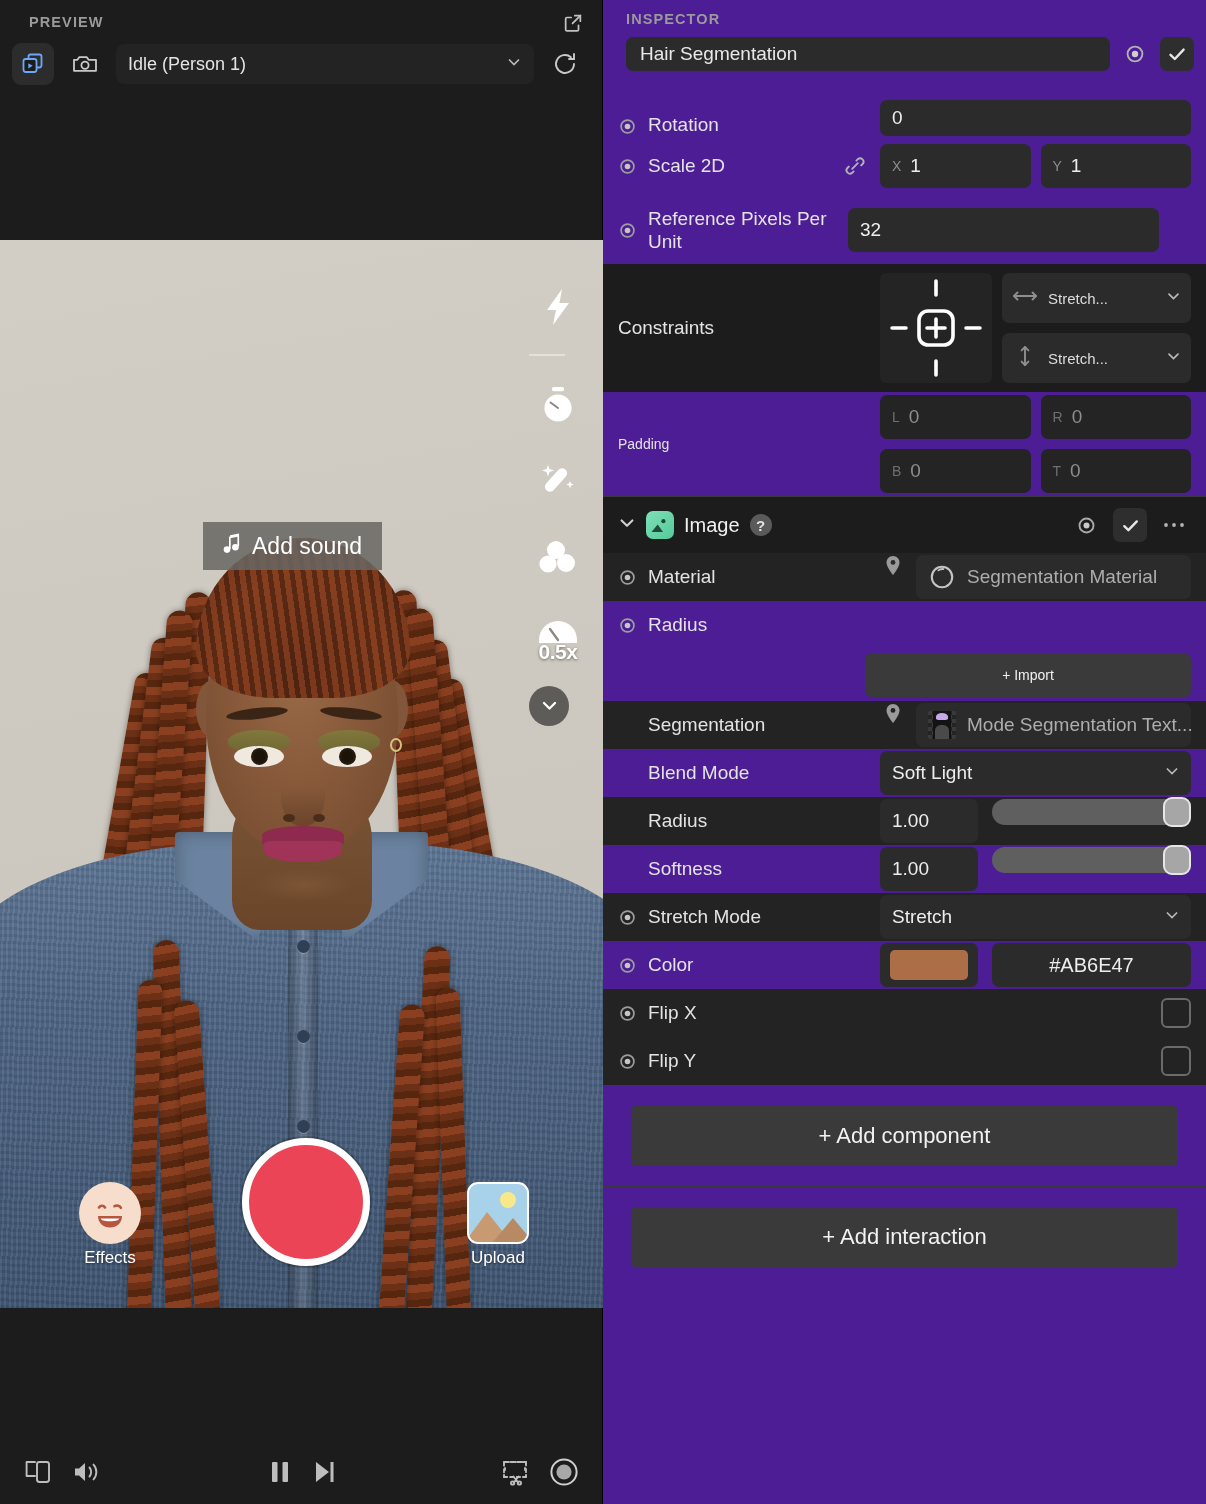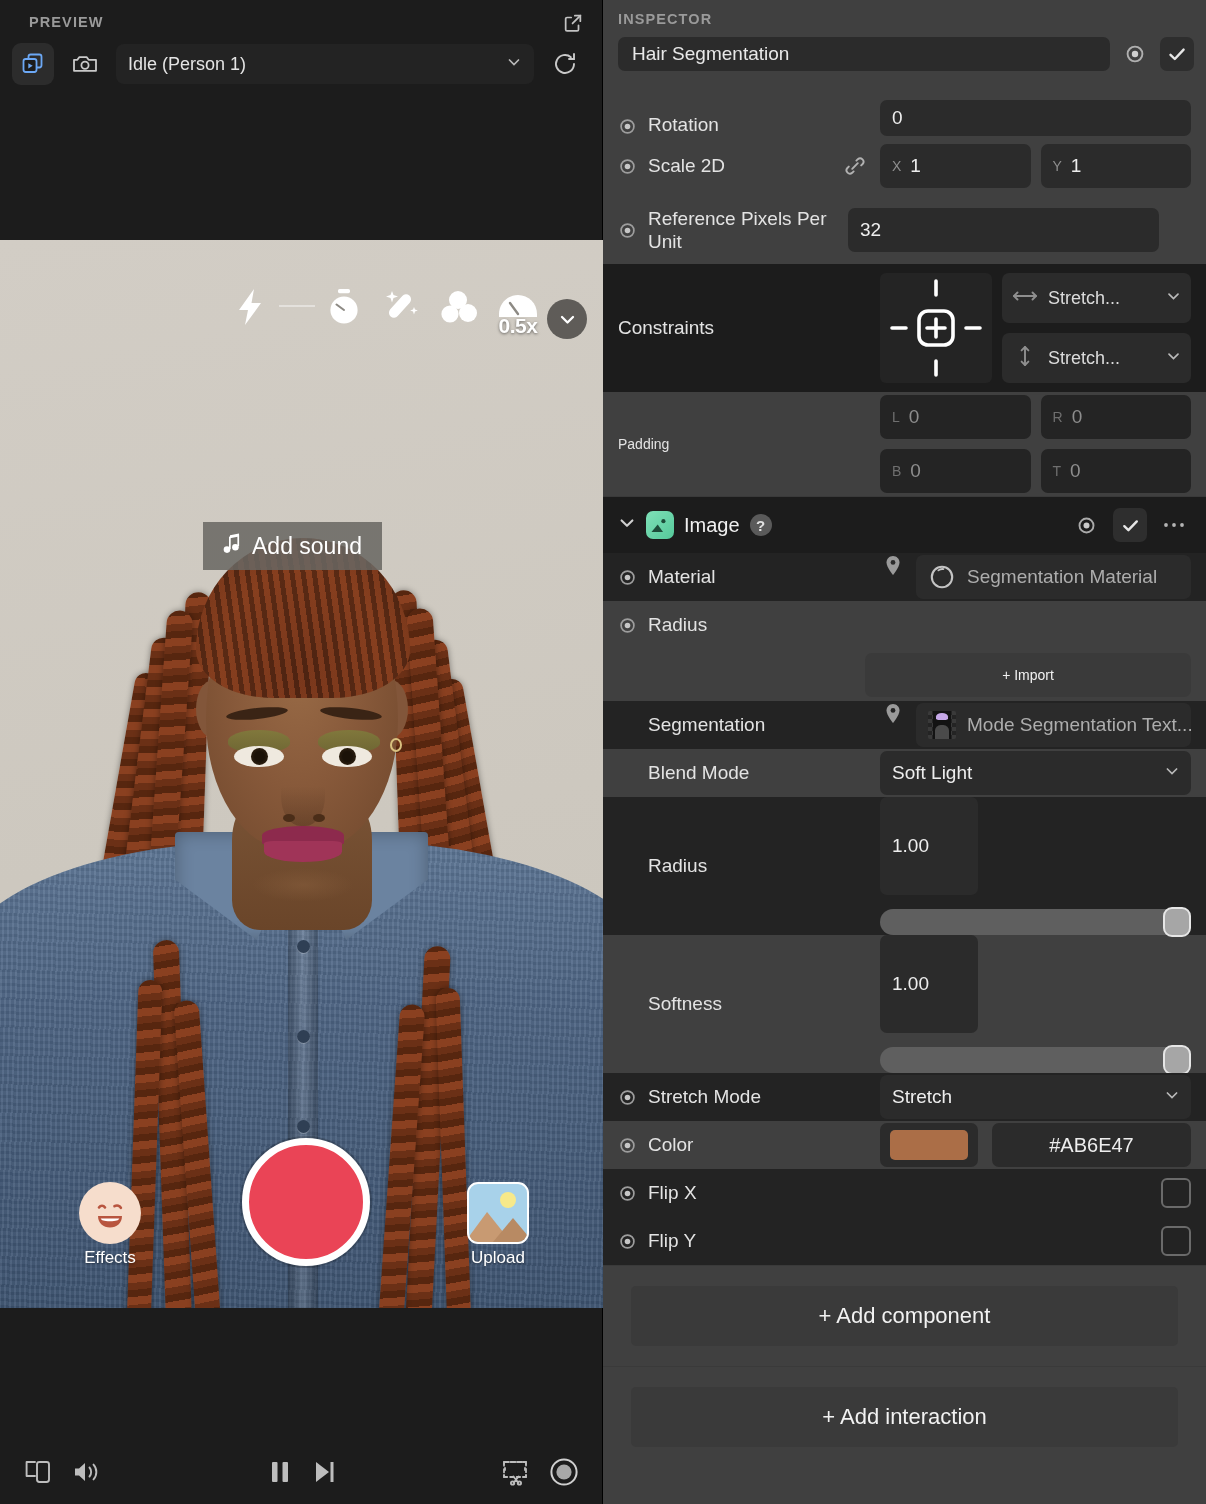--- a/index.html
+++ b/index.html
@@ -174,21 +174,21 @@
   
   #add-sound {
     position: absolute; left: 203px; top: 282px;
     height: 48px; padding: 0 20px; border-radius: 0;
     background: rgba(105,103,98,.86);
     display: flex; align-items: center; gap: 10px;
     color:#fff; font-size: 23px;
   }
   #right-tools {
     position: absolute; right: 16px; top: 38px;
-    display: flex; flex-direction: row; align-items: center; gap: 0;
+    display: flex; flex-direction: column; gap: 0;
   }
   #right-tools .tool {
     width: 58px; height: 58px; display:flex; align-items:center; justify-content:center;
     margin-bottom: 18px;
   }
   #right-tools .divider { width: 36px; height: 1.5px; background: rgba(255,255,255,.42); margin: 0 0 20px 0; }
   .speed-tool { position: relative; }
   .speed-tool .speed-lbl {
     position:absolute;left:50%;transform:translateX(-50%);bottom:-2px;
     font-size:21px;font-weight:bold;color:#fff;text-shadow:0 1px 3px rgba(0,0,0,.5);
@@ -228,22 +228,22 @@
     position:absolute; left:0; bottom:0; width:603px; height:60px;
     display:flex; align-items:center;
   }
   #preview-footer .grp { display:flex; align-items:center; gap:20px; }
   #pf-left { position:absolute; left:24px; }
   #pf-center { position:absolute; left:50%; transform:translateX(-50%); gap:26px; }
   #pf-right { position:absolute; right:24px; gap:26px; }
 
   
   #inspector {
-    width: 603px; height:1504px; background:#404040;
-    position:relative; overflow:hidden;
+    width: 603px; height:1504px; background:#4c1d95;
+    position:relative; overflow:hidden;padding-left:8px;
   }
   #insp-title { font-size:14.5px;font-weight:bold;letter-spacing:1.1px;color:#9a9a9a;padding:11px 0 0 15px; }
   #name-row { display:flex; align-items:center; padding:10px 12px 0 15px; gap:8px; }
   #name-field {
     flex:1 1 auto; height:34px; background:#2b2b2b; border-radius:7px;
     display:flex;align-items:center;padding:0 14px;font-size:19px;color:#e8e8e8;
   }
   .sq-btn { width:34px;height:34px;border-radius:7px;display:flex;align-items:center;justify-content:center;flex:0 0 auto;}
   .sq-btn.boxed { background:#2e2e2e; }
 
@@ -268,21 +268,21 @@
   .fld.sel .chev { position:absolute;right:11px;top:50%;transform:translateY(-50%); }
   .link-icon { margin-right: 14px; display:flex; align-items:center; }
 
   
   #constraints-block { display:flex; align-items:center; min-height:128px; padding-left:15px; background:#1c1c1c;}
   #constraints-block .lbl{font-size:19px;color:#e3e3e3;flex:1 1 auto;}
   #constraints-right{display:flex;gap:10px;width:326px;flex:0 0 326px;padding-right:15px;}
   #anchor-pad{width:112px;height:110px;background:#242424;border-radius:6px;position:relative;flex:0 0 112px;}
   #constraints-selects{flex:1 1 auto;display:flex;flex-direction:column;gap:10px;}
   .cs-sel{height:50px;background:#2b2b2b;border-radius:7px;display:flex;align-items:center;padding:0 10px;gap:10px;position:relative;}
-  .cs-sel .t{font-size:18px;color:#dcdcdc;}
+  .cs-sel .t{font-size:15px;color:#dcdcdc;}
   .cs-sel .chev{position:absolute;right:10px;top:50%;transform:translateY(-50%);}
 
   
   #padding-block{display:flex;align-items:center;min-height:104px;padding-left:15px;}
   #padding-block .lbl{font-size:14px;color:#e3e3e3;flex:1 1 auto;}
   #padding-grid{width:326px;flex:0 0 326px;padding-right:15px;display:grid;grid-template-columns:1fr 1fr;gap:10px;}
 
   .section-sep{height:1px;background:#3a3a3a;}
 
   
@@ -320,21 +320,21 @@
   .mat-icon{width:28px;height:28px;flex:0 0 28px;display:flex;align-items:center;justify-content:center;}
 
   #import-row{display:flex;align-items:center;min-height:52px;padding-left:15px;}
   #import-row .sp{flex:1 1 auto;}
   #import-btn{
     width:326px;flex:0 0 326px;margin-right:15px;height:44px;background:#3a3a3a;
     border-radius:7px;display:flex;align-items:center;justify-content:center;
     color:#f2f2f2;font-size:14px;
   }
 
-  .slider-row .fields{gap:14px;flex-direction:column;}
+  .slider-row .fields{gap:14px;}
   .num-fld{width:98px;flex:0 0 98px;height:44px;background:#2b2b2b;border-radius:7px;display:flex;align-items:center;padding:0 12px;font-size:19px;color:#ededed;}
   .slider{flex:1 1 auto;height:26px;position:relative;display:flex;align-items:center;}
   .slider .track{position:absolute;left:0;right:0;height:26px;border-radius:13px;background:#5f5f5f;}
   .slider .knob{position:absolute;right:0;width:28px;height:30px;border-radius:9px;background:#a6a6a6;border:2px solid #e6e6e6;}
 
   .swatch-row .fields{gap:14px;}
   .swatch-wrap{width:98px;flex:0 0 98px;height:44px;background:#2b2b2b;border-radius:7px;display:flex;align-items:center;justify-content:center;}
   .swatch{width:78px;height:30px;border-radius:5px;}
   .hex-fld{flex:1 1 auto;height:44px;background:#2b2b2b;border-radius:7px;display:flex;align-items:center;justify-content:center;font-size:20px;color:#ededed;}
 

